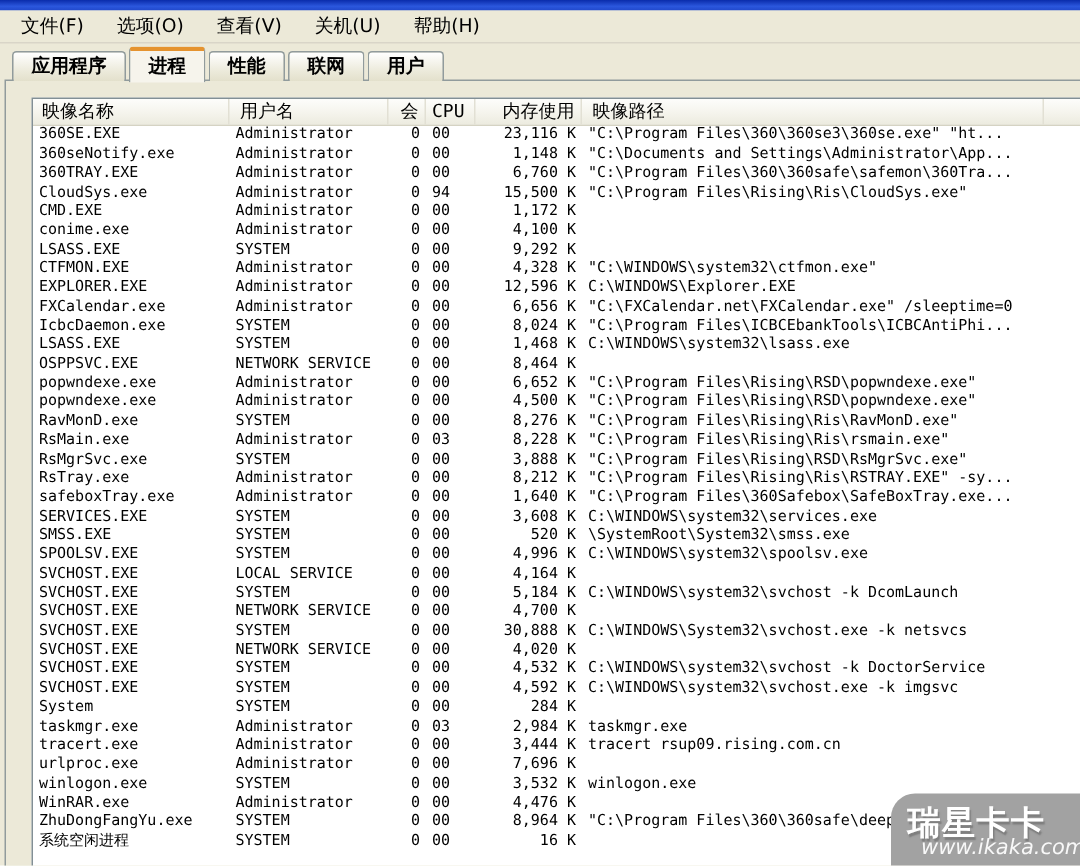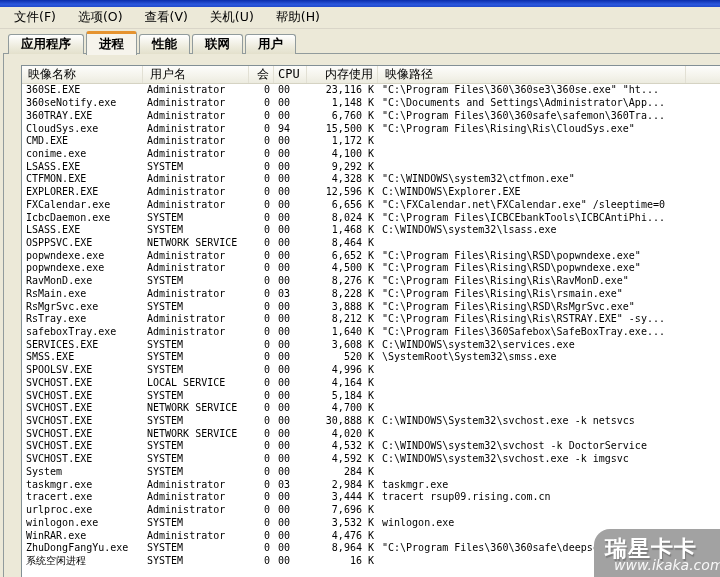--- a/index.html
+++ b/index.html
@@ -55,21 +55,21 @@
     font-family:"DejaVu Sans Mono","DejaVu Sans",monospace;
   }
   .lv-header { display:flex; height:18px;
     background:linear-gradient(#fdfdfb,#f4f3eb 60%,#ecebdf);
     border-bottom:1px solid #d5d3c3; }
   .hcell {
     font-size:12px; line-height:17px; padding:0 4px; color:#000;
     border-right:1px solid #e2e0d4; overflow:hidden; white-space:nowrap;
     cursor:default;
   }
-  .c-name { width:121px; padding-left:6px; }
+  .c-name { width:131px; padding-left:6px; }
   .c-user { width:106px; padding-left:7px; }
   .c-sess { width:25px;  text-align:right; }
   .c-cpu  { width:33px;  text-align:left; }
   .c-mem  { width:71px;  text-align:right; }
   .c-path { width:308px; padding-left:7px; }
   .c-fill { flex:1; border-right:none; }
   .rows { position:relative; }
   .prow { display:flex; height:12.72px; align-items:center; cursor:default; }
   .cell {
     font-size:10px; line-height:12px; white-space:nowrap; overflow:hidden;
@@ -297,35 +297,37 @@
     <div class="cell c-cpu">00</div>
     <div class="cell c-mem">520 K</div>
     <div class="cell c-path">\SystemRoot\System32\smss.exe</div>
   </div>
         <div class="prow">
     <div class="cell c-name">SPOOLSV.EXE</div>
     <div class="cell c-user">SYSTEM</div>
     <div class="cell c-sess">0</div>
     <div class="cell c-cpu">00</div>
     <div class="cell c-mem">4,996 K</div>
+    <div class="cell c-path">C:\WINDOWS\system32\spoolsv.exe</div>
   </div>
         <div class="prow">
     <div class="cell c-name">SVCHOST.EXE</div>
     <div class="cell c-user">LOCAL SERVICE</div>
     <div class="cell c-sess">0</div>
     <div class="cell c-cpu">00</div>
     <div class="cell c-mem">4,164 K</div>
     <div class="cell c-path"></div>
   </div>
         <div class="prow">
     <div class="cell c-name">SVCHOST.EXE</div>
     <div class="cell c-user">SYSTEM</div>
     <div class="cell c-sess">0</div>
     <div class="cell c-cpu">00</div>
     <div class="cell c-mem">5,184 K</div>
+    <div class="cell c-path">C:\WINDOWS\system32\svchost -k DcomLaunch</div>
   </div>
         <div class="prow">
     <div class="cell c-name">SVCHOST.EXE</div>
     <div class="cell c-user">NETWORK SERVICE</div>
     <div class="cell c-sess">0</div>
     <div class="cell c-cpu">00</div>
     <div class="cell c-mem">4,700 K</div>
     <div class="cell c-path"></div>
   </div>
         <div class="prow">

